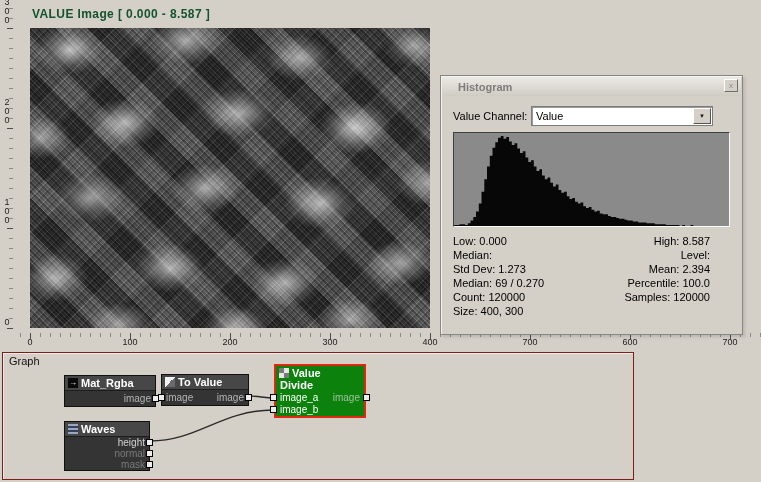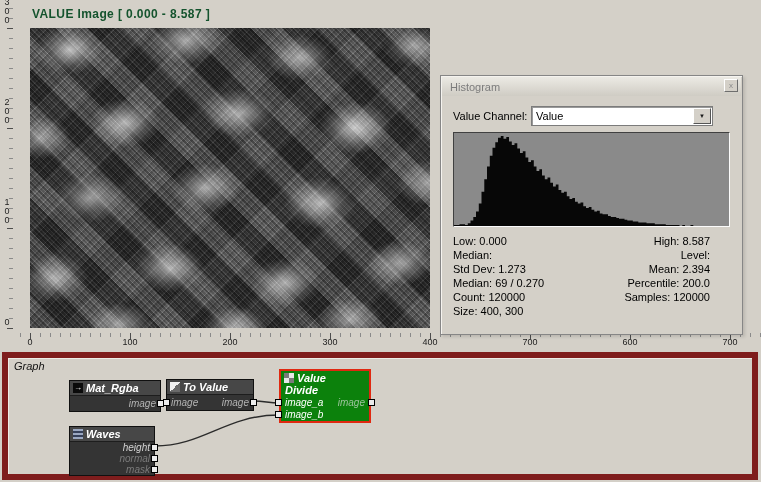--- a/index.html
+++ b/index.html
@@ -47,21 +47,21 @@
       repeating-linear-gradient(45deg,  rgba(0,0,0,.28) 0 2px, rgba(255,255,255,.07) 2px 3px, rgba(0,0,0,.12) 3px 5px, rgba(255,255,255,.04) 5px 6px),
       repeating-linear-gradient(-45deg, rgba(0,0,0,.22) 0 2px, rgba(255,255,255,.06) 2px 3px, rgba(0,0,0,.10) 3px 6px),
       repeating-linear-gradient(45deg,  rgba(125,125,125,.5) 0 23px, rgba(35,35,35,.5) 23px 46px),
       repeating-linear-gradient(-45deg, rgba(110,110,110,.6) 0 29px, rgba(50,50,50,.6) 29px 58px);}
 
   
   .hist-panel{position:absolute;left:440px;top:75px;width:301px;height:258px;background:#d4d0c8;
               border:1px solid #868686;box-shadow:inset 1px 1px 0 #f5f3ef,2px 2px 3px rgba(0,0,0,.12);}
   .titlebar{position:absolute;left:1px;top:1px;right:1px;height:19px;
             background:linear-gradient(180deg,#eceae4,#cfccc4);display:flex;align-items:center;
-            padding-left:8px;font-weight:normal;color:#7c7c7c;text-align:right;}
+            padding-left:16px;font-weight:bold;color:#7c7c7c;text-align:right;}
   .close-btn{position:absolute;right:4px;top:3px;width:14px;height:13px;background:#d4d0c8;
              border:1px solid;border-color:#fff #6e6e6e #6e6e6e #fff;font-size:8px;line-height:10px;
              text-align:center;color:#8a8a8a;padding:0;font-family:inherit;}
   .channel-row{position:absolute;left:12px;top:30px;right:12px;height:24px;}
   .channel-label{line-height:20px;}
   .combo{position:absolute;left:78px;top:0;width:182px;height:20px;background:#fff;
          border:1px solid #7b7b7b;box-sizing:border-box;box-shadow:inset 1px 1px 0 #9a9a9a;}
   .combo-text{position:absolute;left:4px;top:3px;}
   .combo-btn{position:absolute;top:1px;right:1px;bottom:1px;width:16px;background:#d4d0c8;
              border:1px solid;border-color:#fff #555 #555 #fff;display:flex;align-items:center;
@@ -70,22 +70,22 @@
         border-top:1px solid #404040;border-left:1px solid #404040;
         border-bottom:1px solid #fbfbfb;border-right:1px solid #fbfbfb;}
   .plot svg{display:block;width:275px;height:93px;}
   .stats{position:absolute;left:12px;top:158px;width:270px;height:88px;}
   .scol{position:absolute;top:0;}
   .scol-left{left:0;width:125px;}
   .scol-right{left:132px;width:125px;text-align:right;}
   .srow{height:14px;line-height:14px;white-space:pre;}
 
   
-  .graph-panel{position:absolute;left:2px;top:352px;width:756px;height:128px;background:#d4d0c8;
-               border:6px solid #7f1d1d;box-shadow:inset 1px 1px 0 #efede8;box-sizing:border-box;font-style:italic;}
+  .graph-panel{position:absolute;left:2px;top:352px;width:632px;height:128px;background:#d4d0c8;
+               border:1px solid #7f1d1d;box-shadow:inset 1px 1px 0 #efede8;box-sizing:border-box;}
   .graph-label{position:absolute;left:6px;top:2px;color:#111;}
   .wires{position:absolute;left:0;top:0;pointer-events:none;}
 
   .node{position:absolute;background:#343434;border:1px solid #101010;color:#e8e8e8;box-sizing:border-box;}
   .nhead{display:flex;align-items:center;gap:3px;height:14px;background:#474747;
          border-bottom:1px solid #1d1d1d;padding:0 3px;font-weight:bold;font-size:11px;color:#fff;}
   .nicon{width:10px;height:10px;flex:0 0 10px;display:flex;align-items:center;justify-content:center;
          font-size:8px;line-height:10px;}
   .icon-mat{background:#0a0a0a;color:#fff;}
   .icon-tovalue{background:linear-gradient(135deg,#f2f2f2 0 50%,#6a6a6a 50%);}
@@ -165,21 +165,21 @@
         <div class="srow">Median:</div>
         <div class="srow">Std Dev: 1.273</div>
         <div class="srow">Median: 69 / 0.270</div>
         <div class="srow">Count: 120000</div>
         <div class="srow">Size: 400, 300</div>
       </div>
       <div class="scol scol-right">
         <div class="srow">High: 8.587</div>
         <div class="srow">Level:</div>
         <div class="srow">Mean: 2.394</div>
-        <div class="srow">Percentile: 200.0</div>
+        <div class="srow">Percentile: 100.0</div>
         <div class="srow">Samples: 120000</div>
       </div>
     </div>
   </div>
 
   <div class="graph-panel">
     <div class="graph-label">Graph</div>
 
     <svg class="wires" width="754" height="126" viewBox="0 0 754 126">
       <path d="M151,44 L157,43" fill="none" stroke="#2b2b2b" stroke-width="1.4"></path>

